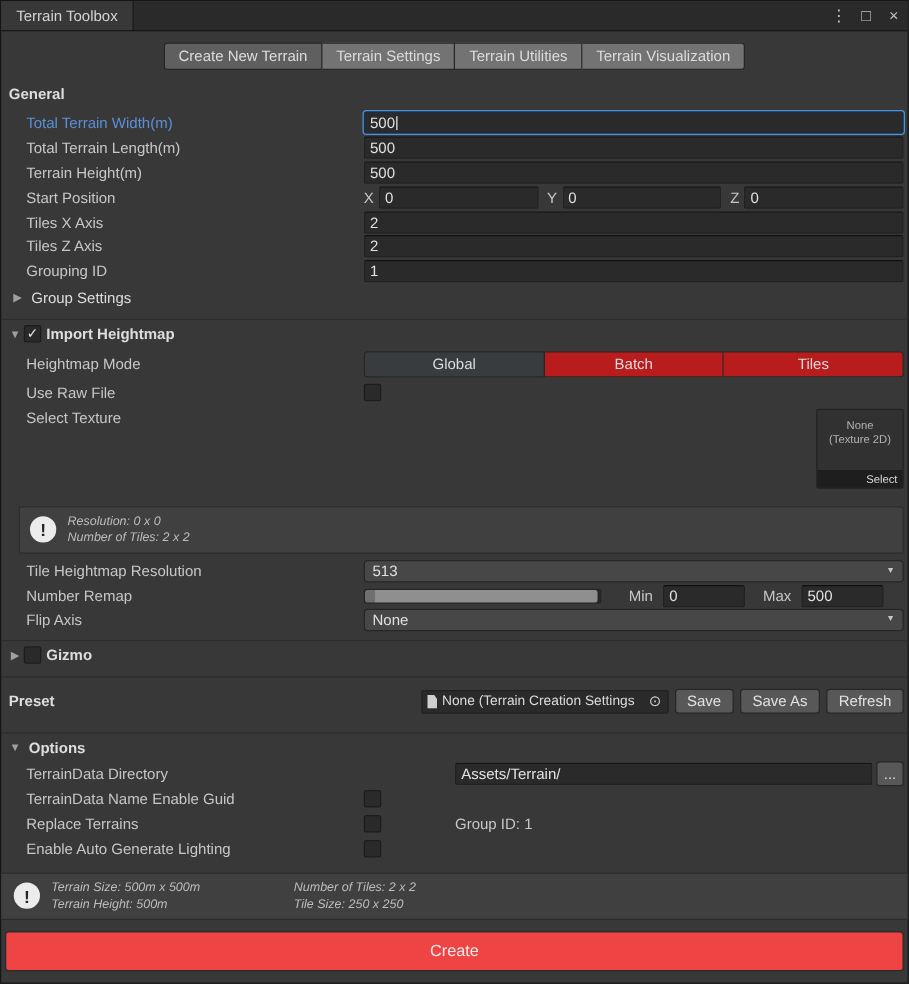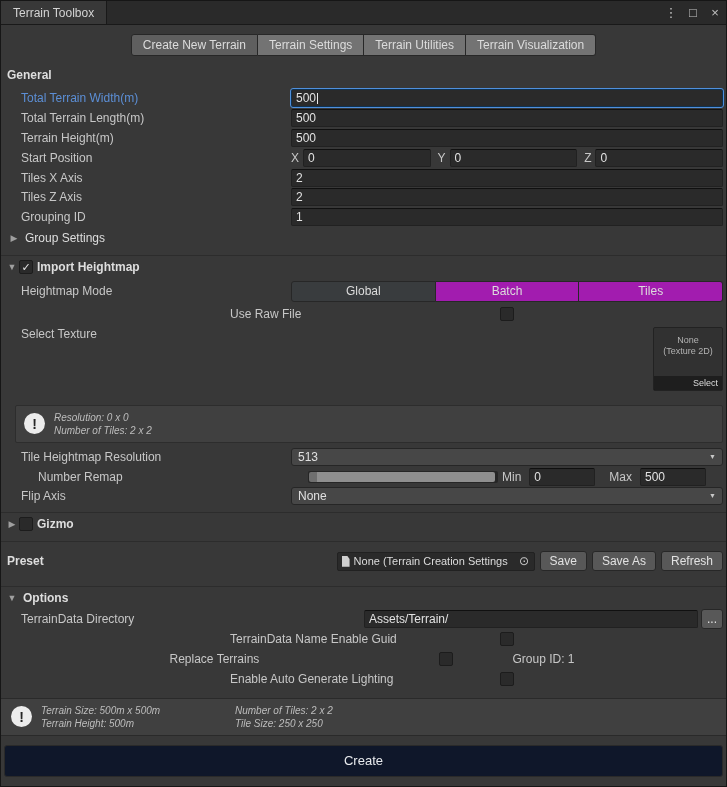--- a/index.html
+++ b/index.html
@@ -13,79 +13,79 @@
   .tb-icon{width:22px;display:flex;align-items:center;justify-content:center;color:#c0c0c0;font-size:13px;cursor:default;}
 
   
   .toolbar{flex:none;display:flex;justify-content:center;margin-top:9px;}
   .tool-btn{height:22px;line-height:20px;padding:0 11px;background:#737373;border:1px solid #272727;border-left:none;color:#dcdcdc;box-sizing:border-box;white-space:nowrap;}
   .tool-btn.first{border-left:1px solid #272727;border-radius:3px 0 0 3px;}
   .tool-btn.last{border-radius:0 3px 3px 0;}
   .tool-btn.selected{background:#5f5f5f;}
 
   .section-header{font-weight:bold;color:#dedede;padding:12px 0 6px 6px;}
-  .row{display:flex;align-items:center;height:20px;padding:0 3px 0 20px;justify-content:center;}
+  .row{display:flex;align-items:center;height:20px;padding:0 3px 0 20px;}
   .row .label{width:270px;flex:none;color:#c7c7c7;white-space:nowrap;overflow:hidden;}
   .label.blue{color:#5c8fd6;}
 
   .field{flex:1;height:18px;line-height:16px;background:#2a2a2a;border:1px solid #212121;border-top-color:#101010;border-radius:2px;padding:0 4px;color:#e2e2e2;box-sizing:border-box;min-width:0;}
   .field.focused{border-color:#10314f;outline:1px solid #4f90dd;}
   .caret{display:inline-block;width:1px;height:11px;background:#eaeaea;vertical-align:-2px;margin-left:1px;}
 
   .axis-label{flex:none;color:#c7c7c7;margin-right:4px;}
   .axis-gap{width:7px;flex:none;}
 
   .checkbox{flex:none;width:14px;height:14px;background:#2a2a2a;border:1px solid #1c1c1c;border-radius:2px;display:flex;align-items:center;justify-content:center;color:#e6e6e6;font-size:11px;line-height:11px;box-sizing:border-box;}
   .arrow{flex:none;width:14px;text-align:center;font-size:9px;color:#9f9f9f;}
 
   .foldout-row{display:flex;align-items:center;height:22px;padding-left:4px;font-weight:bold;color:#dedede;}
   .foldout-row .fold-label{margin-left:4px;}
 
   .hr{height:1px;background:#2c2c2c;margin:6px 0 0 0;flex:none;}
 
   .segmented{flex:1;display:flex;margin-left:115px;}
-  .seg{flex:1;height:21px;line-height:19px;text-align:center;background:#a21caf;border:1px solid #272727;border-left:none;color:#dcdcdc;box-sizing:border-box;}
+  .seg{flex:1;height:21px;line-height:19px;text-align:center;background:#b91c1c;border:1px solid #272727;border-left:none;color:#dcdcdc;box-sizing:border-box;}
   .seg.first{border-left:1px solid #272727;border-radius:3px 0 0 3px;}
   .seg.last{border-radius:0 3px 3px 0;}
   .seg.selected{background:#393c3e;}
 
   .row.tall{height:70px;align-items:flex-start;padding-top:3px;}
   .obj-picker-box{margin-left:auto;width:70px;height:64px;background:#313131;border:1px solid #222222;border-radius:2px;position:relative;box-sizing:border-box;}
   .obj-picker-none{text-align:center;font-size:9px;line-height:11px;color:#b3b3b3;padding-top:7px;}
   .obj-picker-select{position:absolute;left:0;right:0;bottom:0;height:14px;background:rgba(15,15,15,0.55);color:#dcdcdc;font-size:9px;line-height:14px;text-align:right;padding-right:4px;}
 
   .helpbox{display:flex;align-items:center;gap:9px;background:#404040;border:1px solid #2d2d2d;border-radius:2px;margin:8px 3px 4px 14px;padding:3px 8px;min-height:30px;}
   .info-icon{flex:none;width:21px;height:21px;border-radius:50%;background:#ececec;color:#262626;font-weight:bold;font-size:14px;display:flex;align-items:center;justify-content:center;}
   .help-text{font-size:10px;line-height:13px;color:#bdbdbd;font-style:italic;}
 
   .popup{flex:1;height:18px;line-height:16px;background:#474747;border:1px solid #262626;border-radius:3px;padding:0 20px 0 6px;position:relative;color:#e0e0e0;box-sizing:border-box;min-width:0;}
   .popup .dd{position:absolute;right:6px;top:50%;transform:translateY(-50%);font-size:7px;color:#c8c8c8;}
 
   .minmax{flex:none;width:190px;height:12px;background:#262626;border-radius:2px;position:relative;}
   .mm-handle{position:absolute;left:1px;top:1px;bottom:1px;width:8px;background:#6f6f6f;border-radius:2px 0 0 2px;}
   .mm-fill{position:absolute;left:9px;top:1px;bottom:1px;right:3px;background:#8f8f8f;border-radius:0 2px 2px 0;}
-  .mm-label{flex:none;margin:0 8px 0 4px;color:#c7c7c7;}
+  .mm-label{flex:none;margin:0 8px 0 22px;color:#c7c7c7;}
   .mm-label.second{margin-left:14px;}
   .mm-field{flex:none;width:66px;}
 
   .preset-row{display:flex;align-items:center;padding:9px 3px 9px 6px;}
   .preset-title{font-weight:bold;color:#dedede;flex:1;}
   .obj-field{flex:none;width:198px;height:19px;background:#2a2a2a;border:1px solid #212121;border-radius:2px;display:flex;align-items:center;padding:0 2px 0 4px;box-sizing:border-box;color:#dcdcdc;}
   .doc-icon{flex:none;width:8px;height:11px;background:#cfcfcf;margin-right:4px;clip-path:polygon(0 0,70% 0,100% 30%,100% 100%,0 100%);}
   .obj-text{flex:1;white-space:nowrap;overflow:hidden;font-size:11px;}
   .picker-icon{flex:none;width:15px;text-align:center;color:#cccccc;font-size:12px;}
   .btn{flex:none;height:20px;line-height:18px;padding:0 9px;background:#585858;border:1px solid #272727;border-radius:3px;color:#e2e2e2;margin-left:5px;box-sizing:border-box;white-space:nowrap;}
   .btn.small{padding:0 5px;margin-left:3px;}
   .opt-content{flex:1;display:flex;align-items:center;min-width:0;}
   .dir-field{margin-left:73px;}
   .groupid-text{margin-left:59px;color:#c7c7c7;}
 
   .summary-box{flex:none;display:flex;align-items:center;gap:9px;background:#404040;border-top:1px solid #2a2a2a;border-bottom:1px solid #2a2a2a;margin-top:9px;padding:4px 10px;min-height:28px;}
   .sum-col1{width:185px;}
-  .create-btn{flex:none;margin:9px 3px;height:30px;background:#0f172a;border:1px solid #2a2a2a;border-radius:3px;color:#e9ebee;display:flex;align-items:center;justify-content:center;font-size:13px;}
+  .create-btn{flex:none;margin:9px 3px;height:30px;background:#ef4444;border:1px solid #2a2a2a;border-radius:3px;color:#e9ebee;display:flex;align-items:center;justify-content:center;font-size:13px;}
 </style>
 </head>
 <body>
 
 <div class="window">
 
   <div class="titlebar">
     <div class="doc-tab">
       <span>Terrain Toolbox</span>
     </div>

